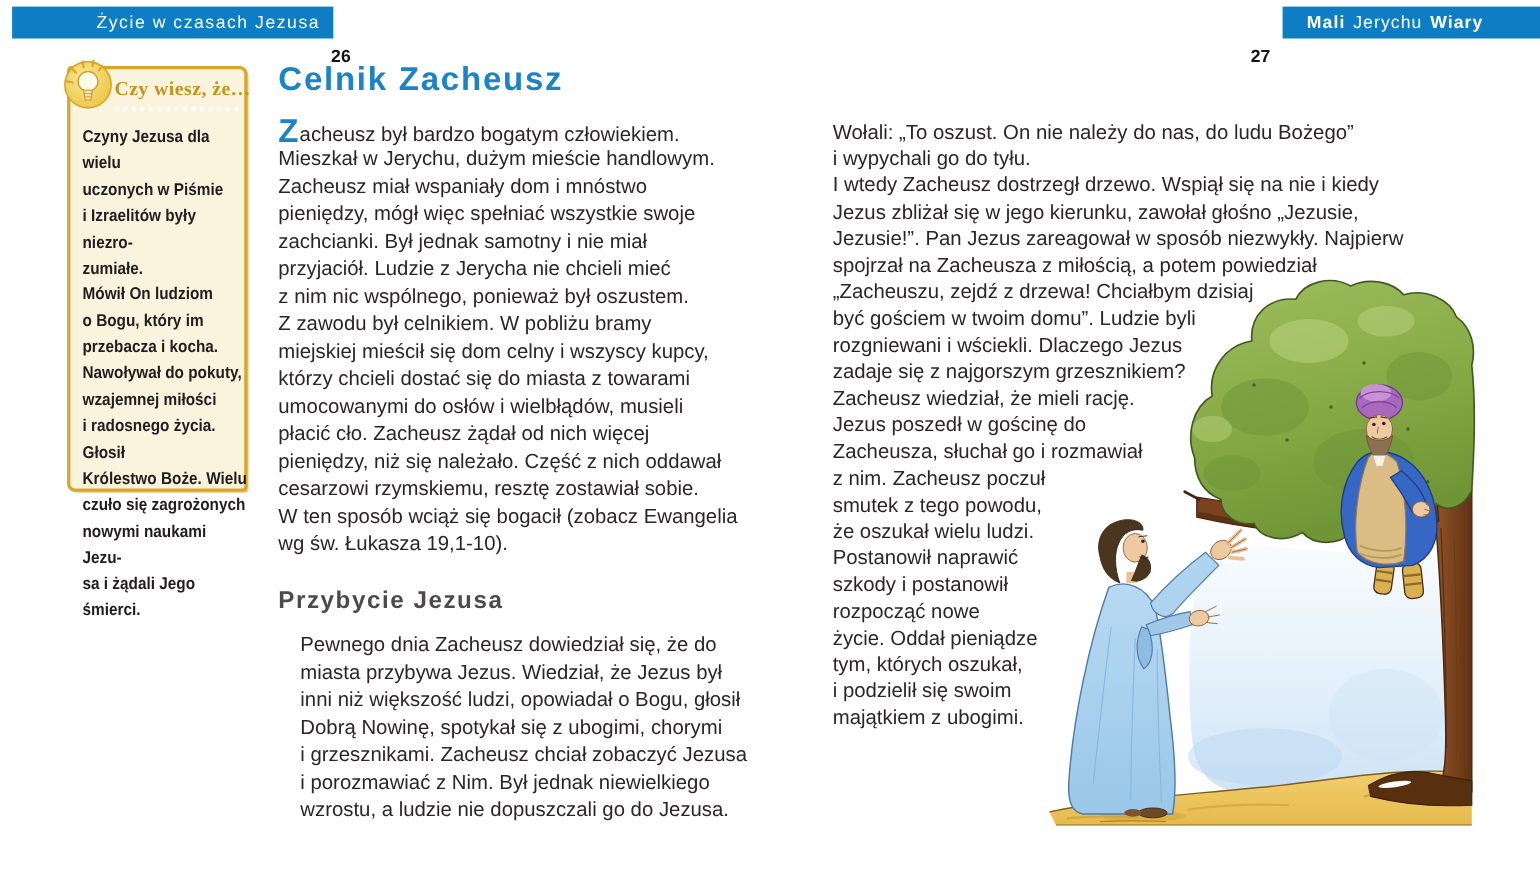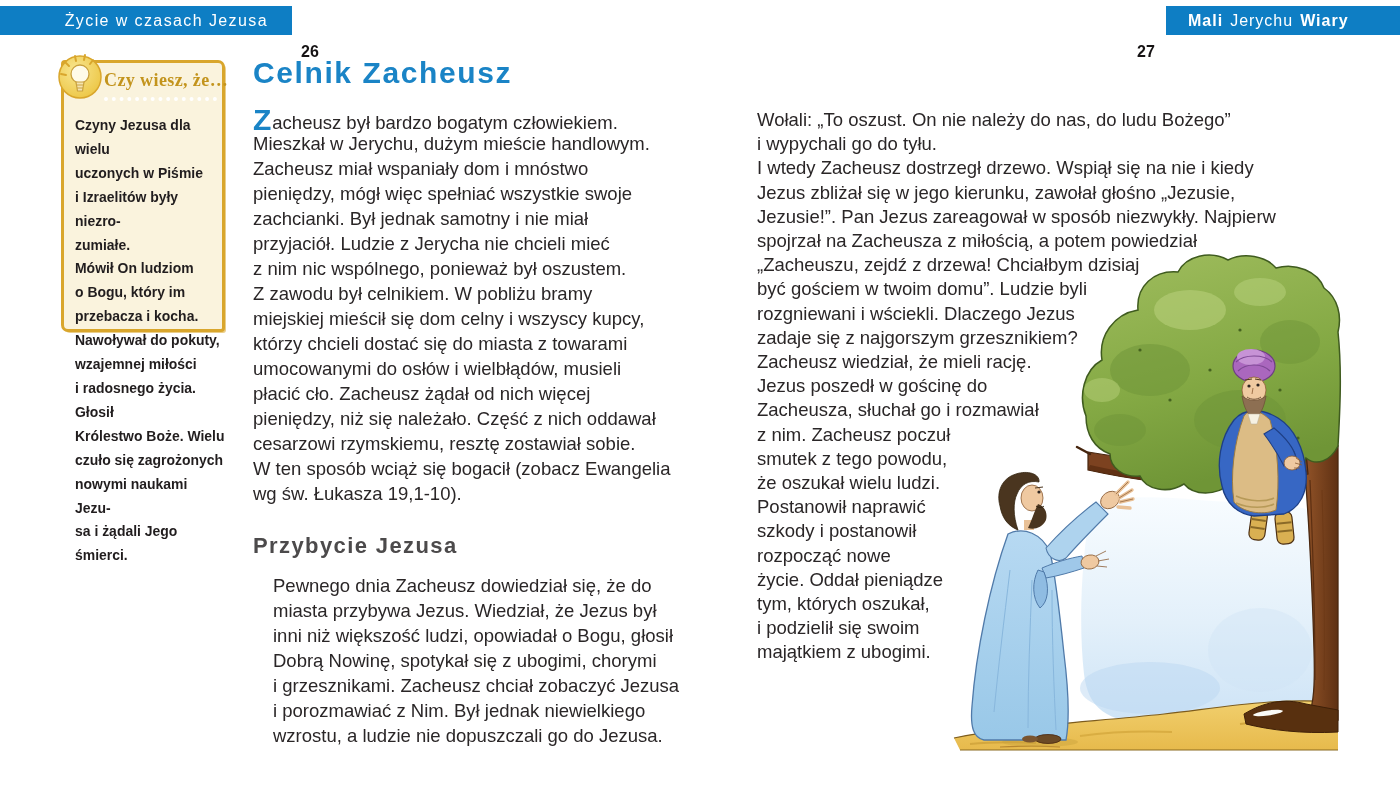--- a/index.html
+++ b/index.html
@@ -7,31 +7,31 @@
   body {
     position:relative;
     background:#ffffff;
     font-family:"Liberation Sans","DejaVu Sans",sans-serif;
     overflow:hidden;
     color:#2a2627;
   }
   
   .bar { position:absolute; top:6px; height:29px; background:#0e7ec4; color:#fff;
          display:flex; align-items:center; font-size:16px; }
-  .bar-left  { left:0; width:292px; justify-content:flex-end; padding-right:24px; letter-spacing:1.4px; }
+  .bar-left  { left:11px; width:292px; justify-content:flex-end; padding-right:12px; letter-spacing:1.4px; }
   .bar-right { left:1166px; right:0; padding-left:22px; letter-spacing:1px;align-items:center; }
   .bar-right span { margin-right:7px; }
   .bold { font-weight:bold; }
   .pgnum { position:absolute; top:6px; height:29px; display:flex; align-items:center;
            font-weight:bold; font-size:16px; color:#161314;margin-top:31px; }
   #pg26 { left:301px; }
   #pg27 { left:1137px; }
 
   
-  .sidebar { position:absolute; left:61px; top:60px; width:164px; height:272px;
+  .sidebar { position:absolute; left:61px; top:60px; width:164px; height:387px;
              background:#faf3dd; border:3px solid #d9a62c; border-radius:4px 7px 4px 7px;
              box-shadow:2px 2px 0 -1px rgba(217,166,44,.55);padding-left:48px; }
   .bulb { position:absolute; left:-9px; top:-11px; width:50px; height:50px; }
   .sidebar-title { position:absolute; left:40px; top:7px; width:118px;
                    font-family:"Liberation Serif","DejaVu Serif",serif; font-weight:bold;
                    font-size:18px; color:#c3941d; letter-spacing:.4px; white-space:nowrap; }
   .sidebar-dots { position:absolute; left:40px; top:34px; width:113px; height:0;
                   border-bottom:4px dotted #ffffff; }
   .sidebar-body { position:absolute; left:11px; top:50px; width:168px;
                   font-size:15.5px; line-height:23.9px; font-weight:bold; color:#211d1e;

